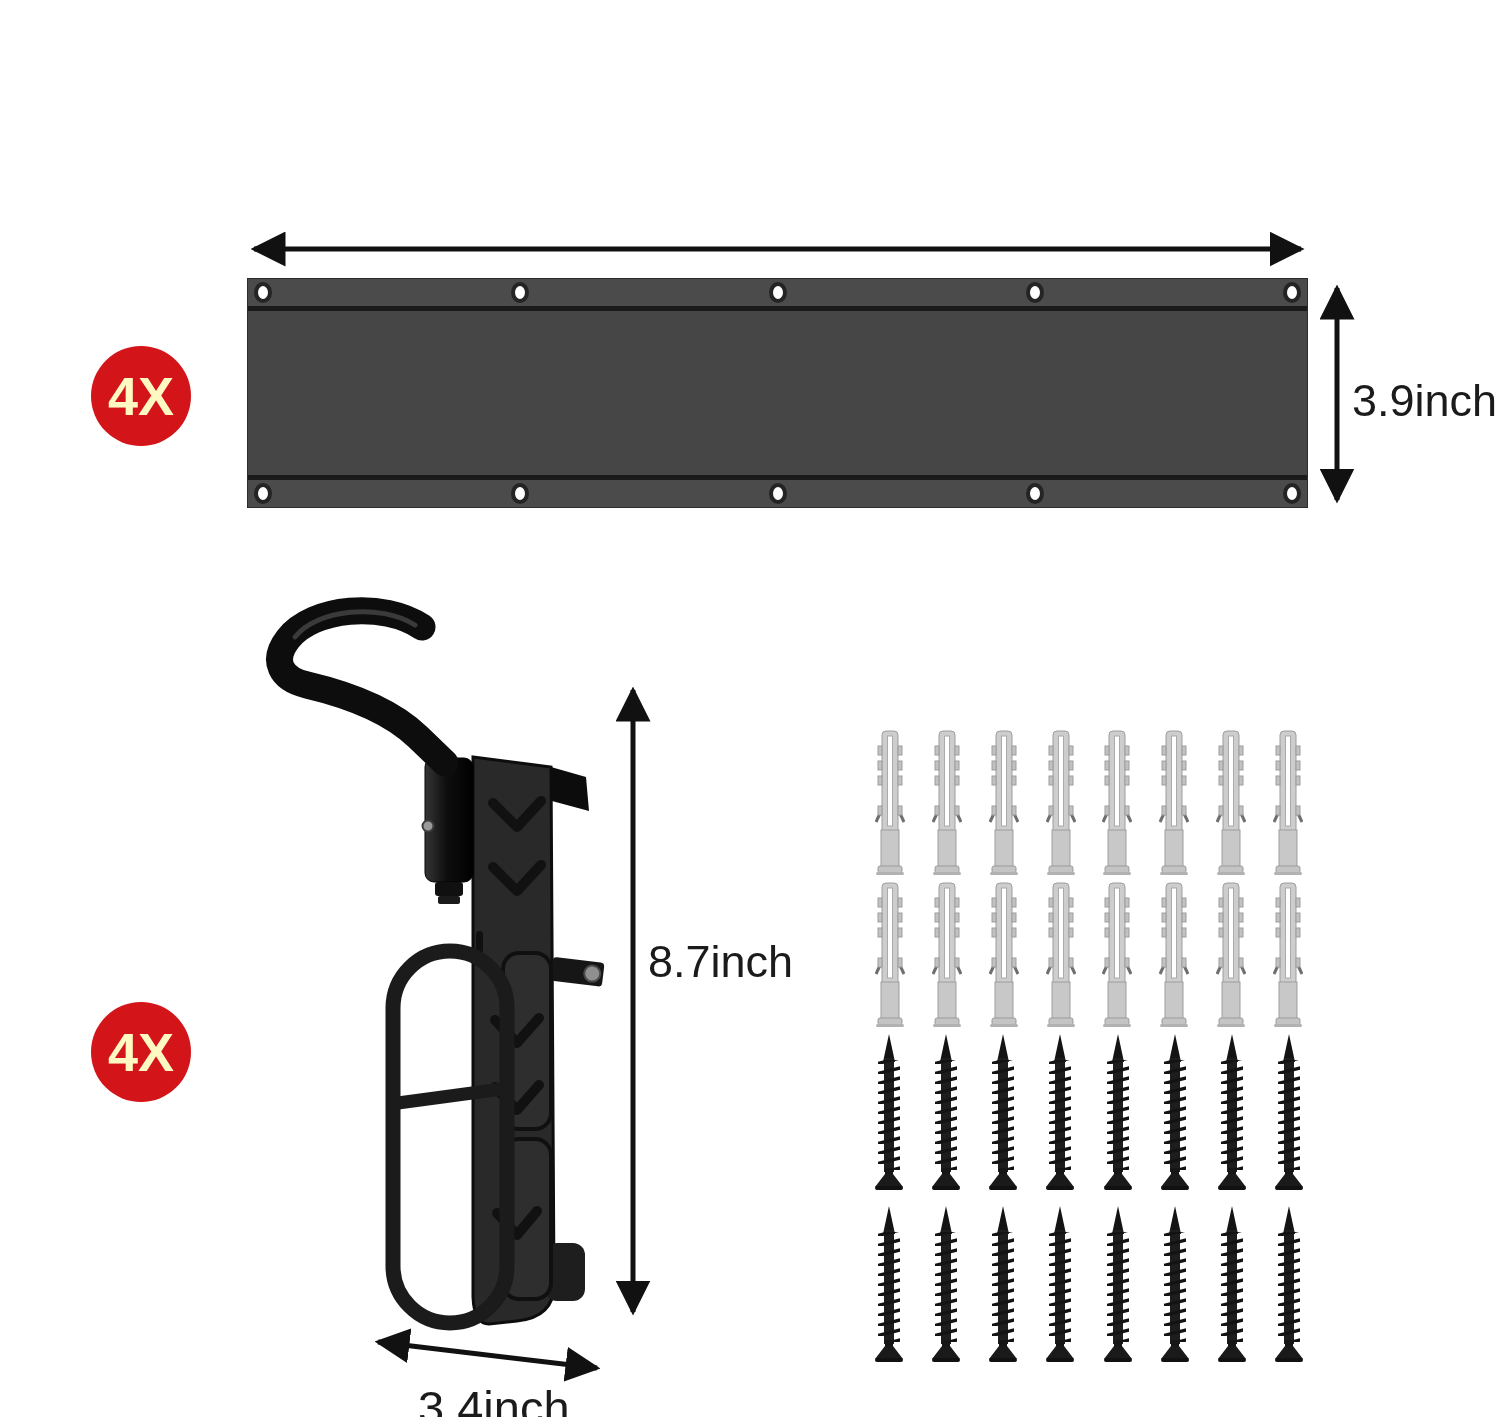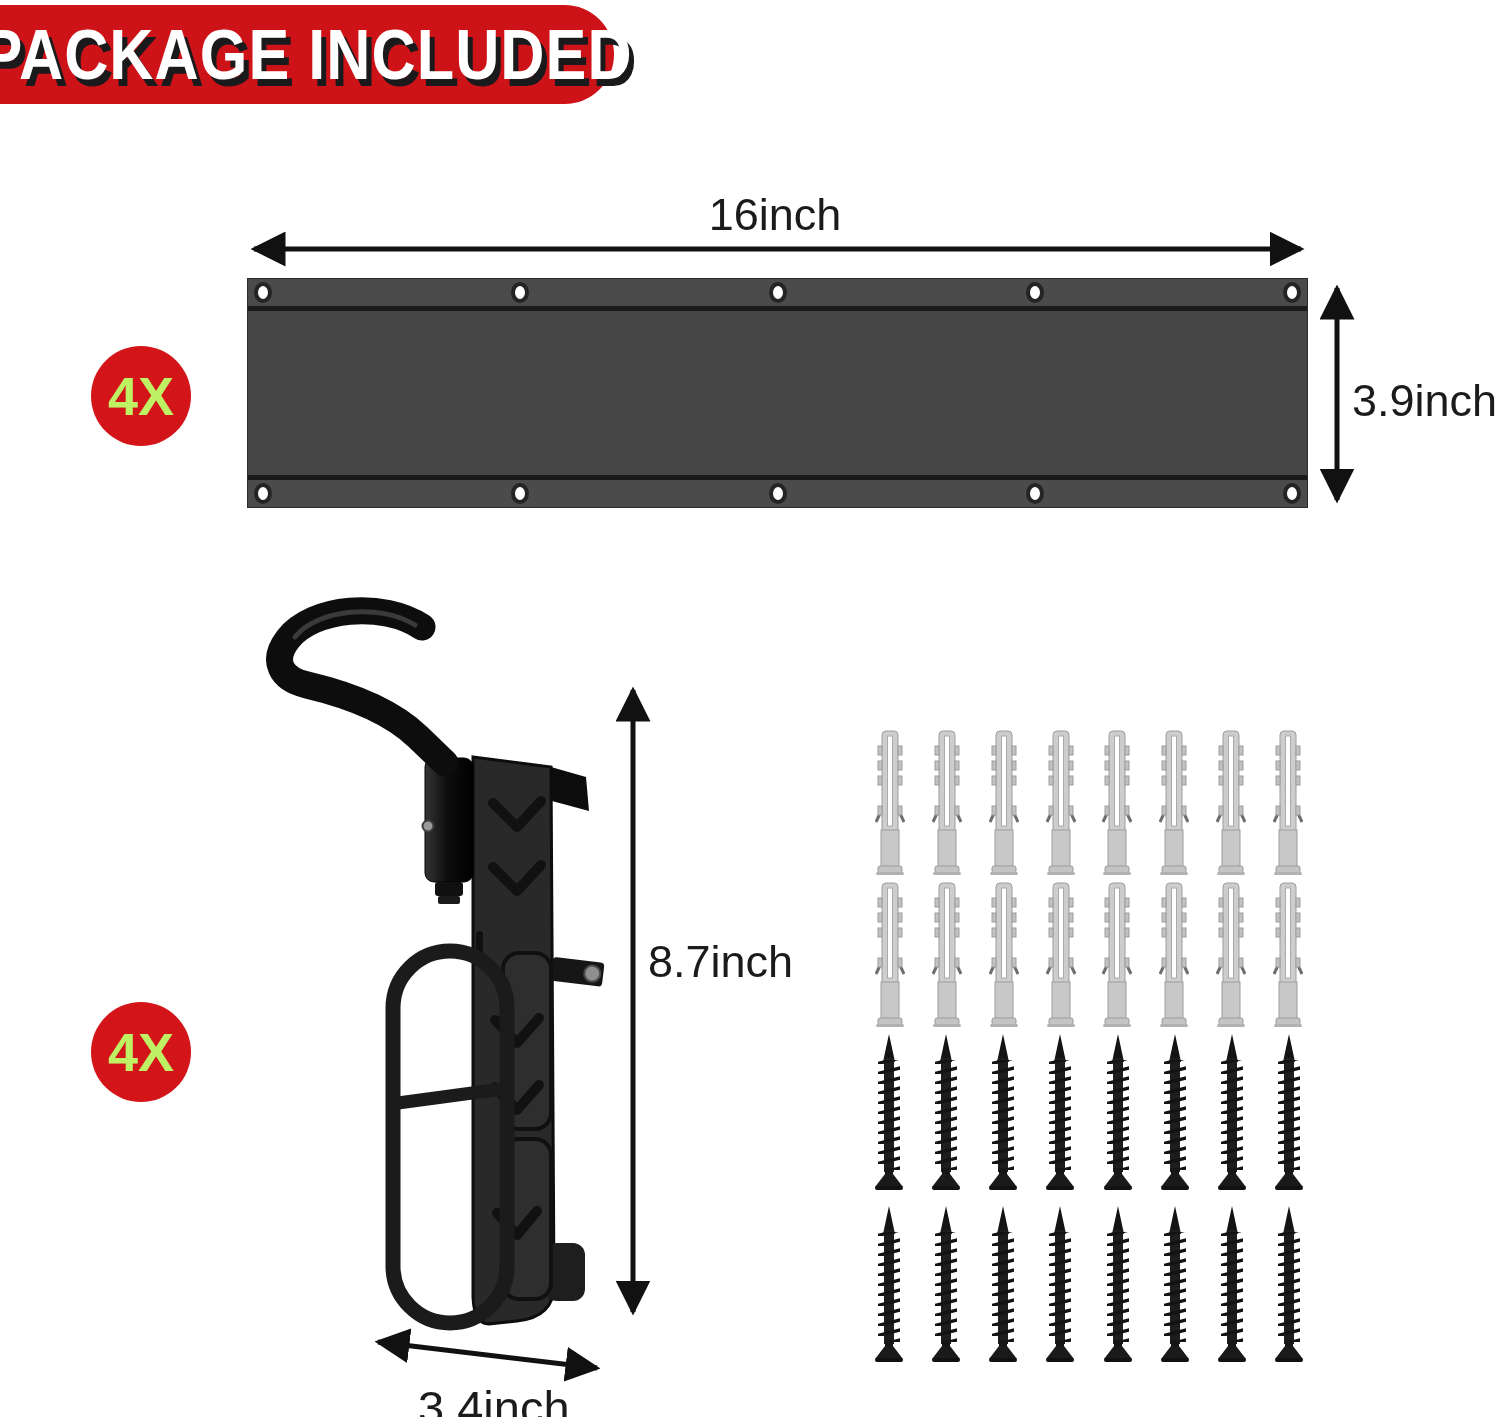--- a/index.html
+++ b/index.html
@@ -10,21 +10,21 @@
   .banner{position:absolute;left:0;top:5px;width:614px;height:99px;
           background:var(--banner-red,#ce1318);
           border-radius:0 50px 50px 0;
           display:flex;align-items:center;justify-content:center;}
   .banner span{color:#fff;font-weight:bold;font-size:60px;letter-spacing:1px;
                transform:scale(1.02,1.18);white-space:nowrap;
                text-shadow:5px 6px 0 #1a1a1c;}
 
   
   .badge{position:absolute;width:100px;height:100px;border-radius:50%;
-         background:var(--badge-red,#d31419);color:#bef264;
+         background:var(--badge-red,#d31419);color:#fef9c3;
          display:flex;align-items:center;justify-content:center;
          font-size:54px;font-weight:bold;text-align:center;}
   .badge.rail-badge{left:91px;top:346px;}
   .badge.hook-badge{left:91px;top:1002px;}
 
   
   .dim{position:absolute;color:var(--dim-black,#1b1b1b);font-size:45px;white-space:nowrap;}
   .dim.w16{left:615px;top:189px;width:320px;text-align:center;}
   .dim.h39{left:1352px;top:375px;}
   .dim.h87{left:648px;top:936px;}
@@ -50,32 +50,28 @@
   .screws-2{left:872px;top:1206px;width:434px;height:162px;}
 
   svg{display:block;}
   .overlay{position:absolute;left:0;top:0;pointer-events:none;}
 </style>
 </head>
 <body>
 
 <div class="canvas">
 
-  <div class="banner">
-    <span>PACKAGE INCLUDED</span>
-  </div>
 
   <div class="badge rail-badge">
     <span>4X</span>
   </div>
   <div class="badge hook-badge">
     <span>4X</span>
   </div>
 
-  <div class="dim w16">16inch</div>
   <div class="dim h39">3.9inch</div>
   <div class="dim h87">8.7inch</div>
   <div class="dim w34">3.4inch</div>
 
   <div class="rail">
     <div class="rail-strip top">
       <div class="hole"></div>
     <div class="hole"></div>
         <div class="hole"></div>
         <div class="hole"></div>

